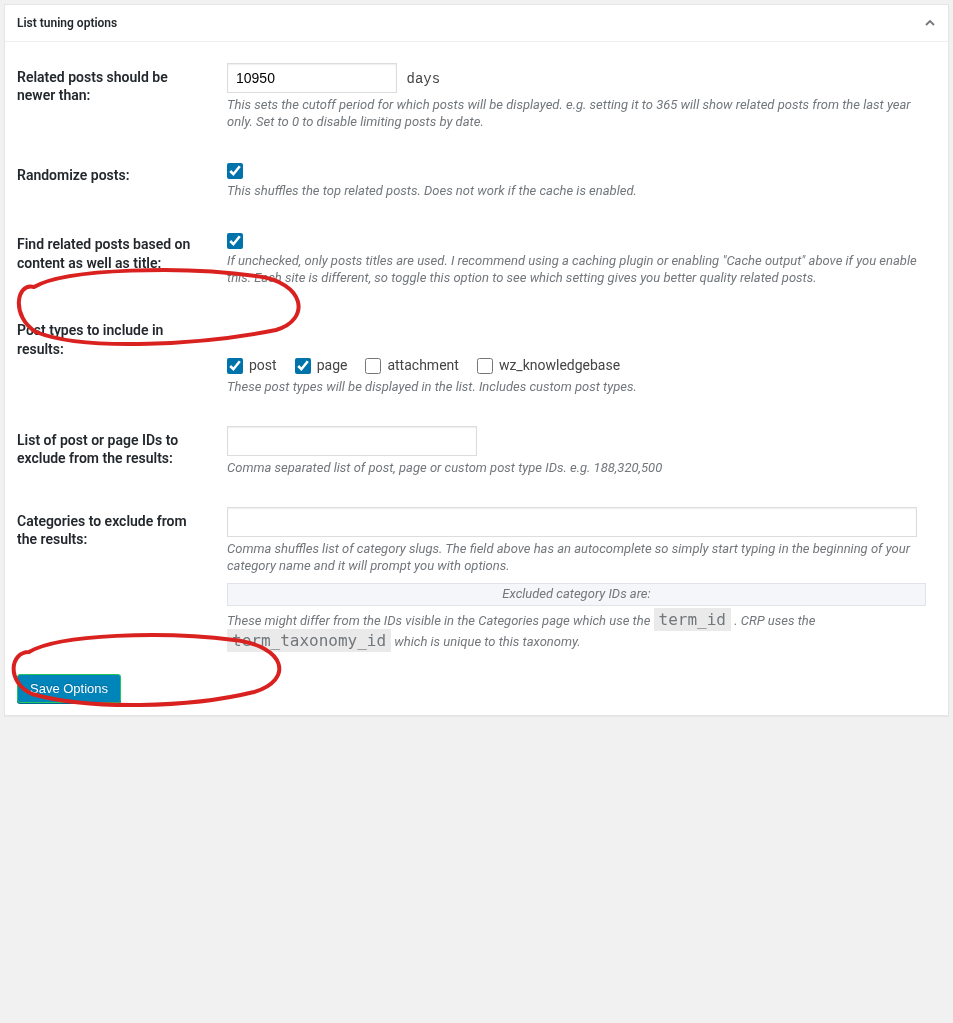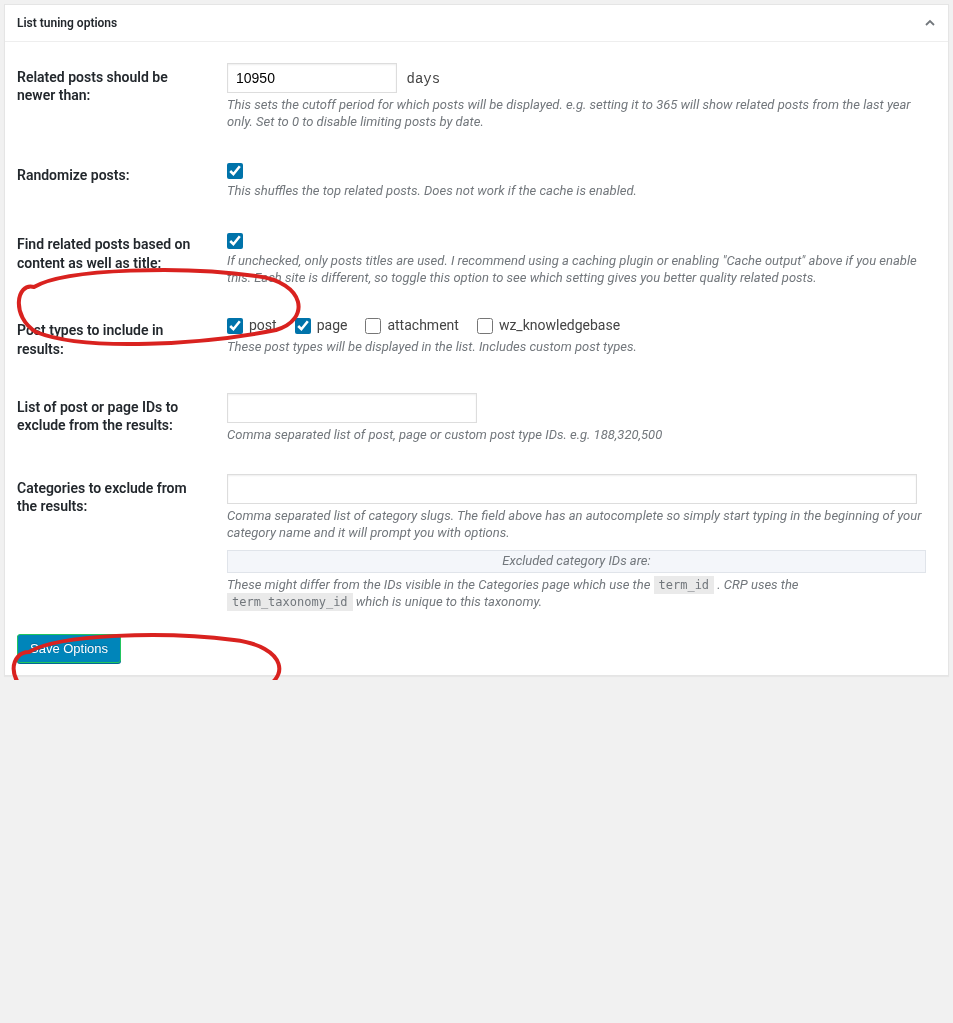--- a/index.html
+++ b/index.html
@@ -80,38 +80,38 @@
     background: #fff;
   }
   input.long-text { width: 690px; }
   input[type="checkbox"] {
     width: 16px;
     height: 16px;
     margin: 0;
     vertical-align: middle;
     accent-color: #0073aa;
   }
-  .chk-row { display: flex; flex-wrap: wrap; gap: 18px; align-items: flex-end; margin-bottom: 4px;}
+  .chk-row { display: flex; flex-wrap: wrap; gap: 18px; align-items: flex-end; margin-bottom: 4px; margin-top: 40px;}
   .chk-row label { display: inline-flex; align-items: center; gap: 6px; font-size: 14px; color: #444; }
   .unit { display: inline-block; margin-left: 6px; font-size: 14px; color: #444; font-family: Liberation Mono, monospace; }
   .excl-box {
     background: #f4f6fa;
     border: 1px solid #e0e4ea;
     padding: 2px 8px;
     margin-top: 8px;
     font-style: italic;
     color: #72777c;
     font-size: 13px;
     text-align: center;
   }
   code {
     background: #eaeaea;
     padding: 2px 5px;
     font-family: Menlo, Consolas, monospace;
-    font-size: 12px;
+    font-size: 16px;
     font-style: normal;
   }
   .button-primary {
     background: #0085ba;
     border: 1px solid #22c55e;
     color: #fff;
     padding: 6px 12px;
     font-size: 13px;
     border-radius: 3px;
     cursor: pointer;
@@ -201,21 +201,21 @@
         <td>
           <input type="text" style="width: 250px;" value="">
           <div class="description">Comma separated list of post, page or custom post type IDs. e.g. 188,320,500</div>
         </td>
       </tr>
 
       <tr>
         <th>Categories to exclude from the results:</th>
         <td>
           <input type="text" class="long-text" value="" style="">
-          <div class="description">Comma separated list of category slugs. The field above has an autocomplete so simply start typing in the beginning of your category name and it will prompt you with options.</div>
+          <div class="description">Comma shuffles list of category slugs. The field above has an autocomplete so simply start typing in the beginning of your category name and it will prompt you with options.</div>
           <div class="excl-box">Excluded category IDs are:</div>
           <div class="description">
             <span>These might differ from the IDs visible in the Categories page which use the </span>
             <code>term_id</code>
             <span> . CRP uses the </span>
             <code>term_taxonomy_id</code>
             <span> which is unique to this taxonomy.</span>
           </div>
         </td>
       </tr>

